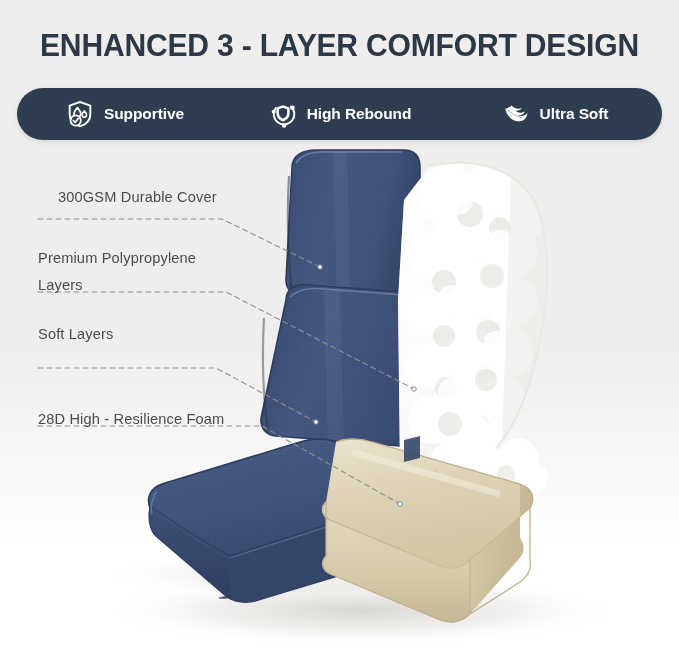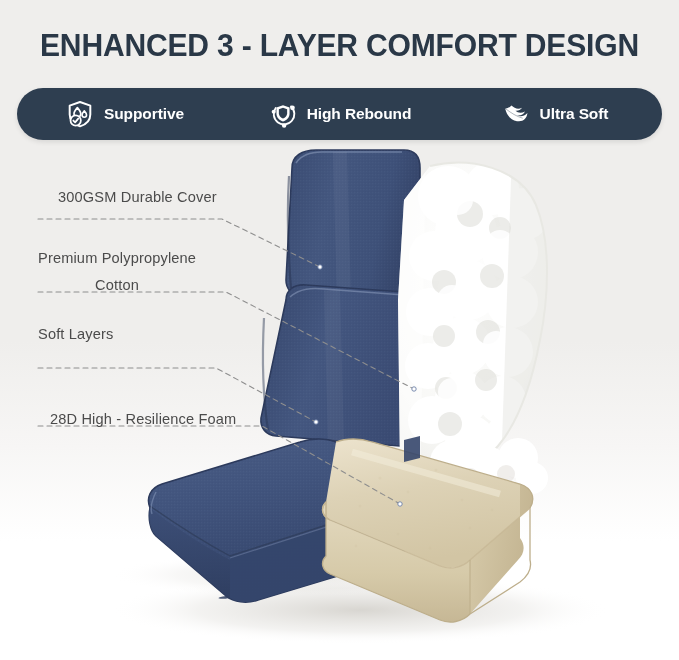--- a/index.html
+++ b/index.html
@@ -396,26 +396,26 @@
       <circle cx="414" cy="389" r="2.2"></circle>
       <circle cx="316" cy="422" r="2.2"></circle>
       <circle cx="400" cy="504" r="2.2"></circle>
     </g>
   </svg>
 
   <div class="anno" style="left:38px; top:184px;margin-left:20px;">
     <div>300GSM Durable Cover</div>
   </div>
 
-  <div class="anno" style="left:38px; top:245px;text-align:center;">
+  <div class="anno" style="left:38px; top:245px;">
     <div>Premium Polypropylene</div>
-    <div>Cotton</div>
+    <div>Layers</div>
   </div>
 
   <div class="anno" style="left:38px; top:321px;">
     <div>Soft Layers</div>
   </div>
 
-  <div class="anno" style="left:38px; top:406px;margin-left:12px;">
+  <div class="anno" style="left:38px; top:406px;">
     <div>28D High - Resilience Foam</div>
   </div>
 
 </div>
 
 </body></html>

